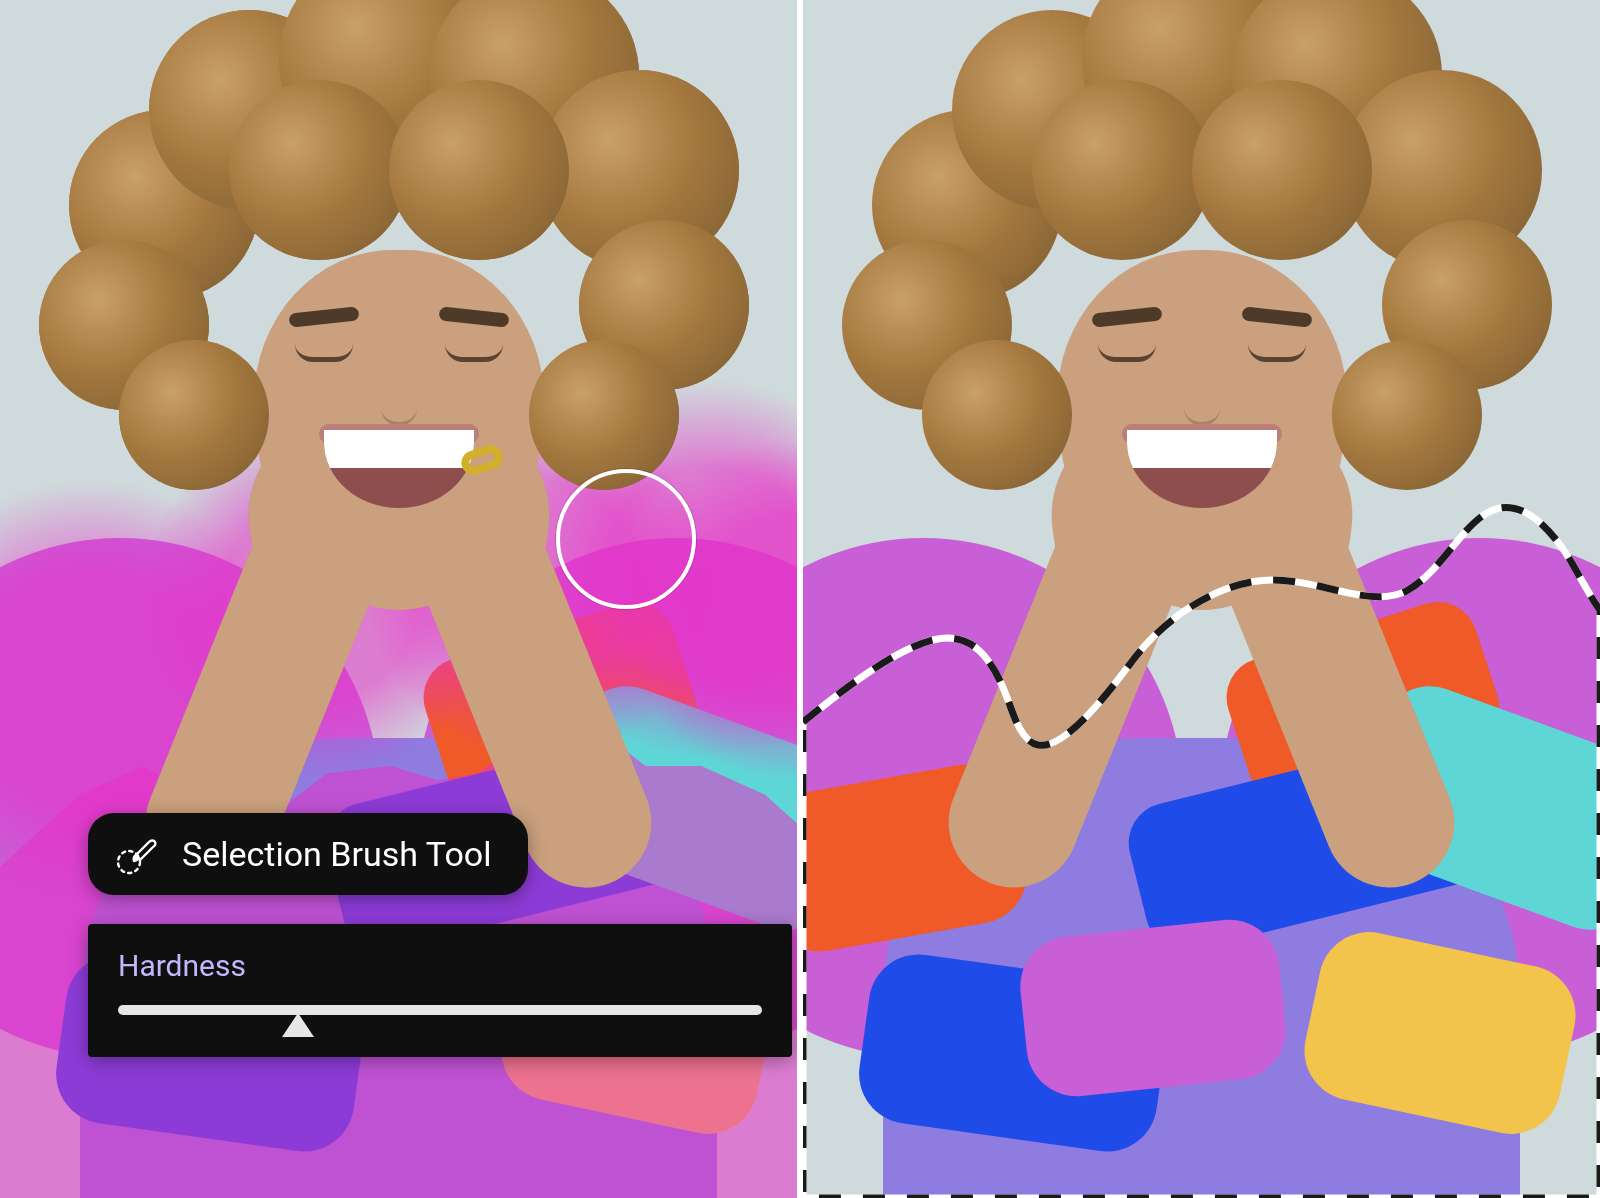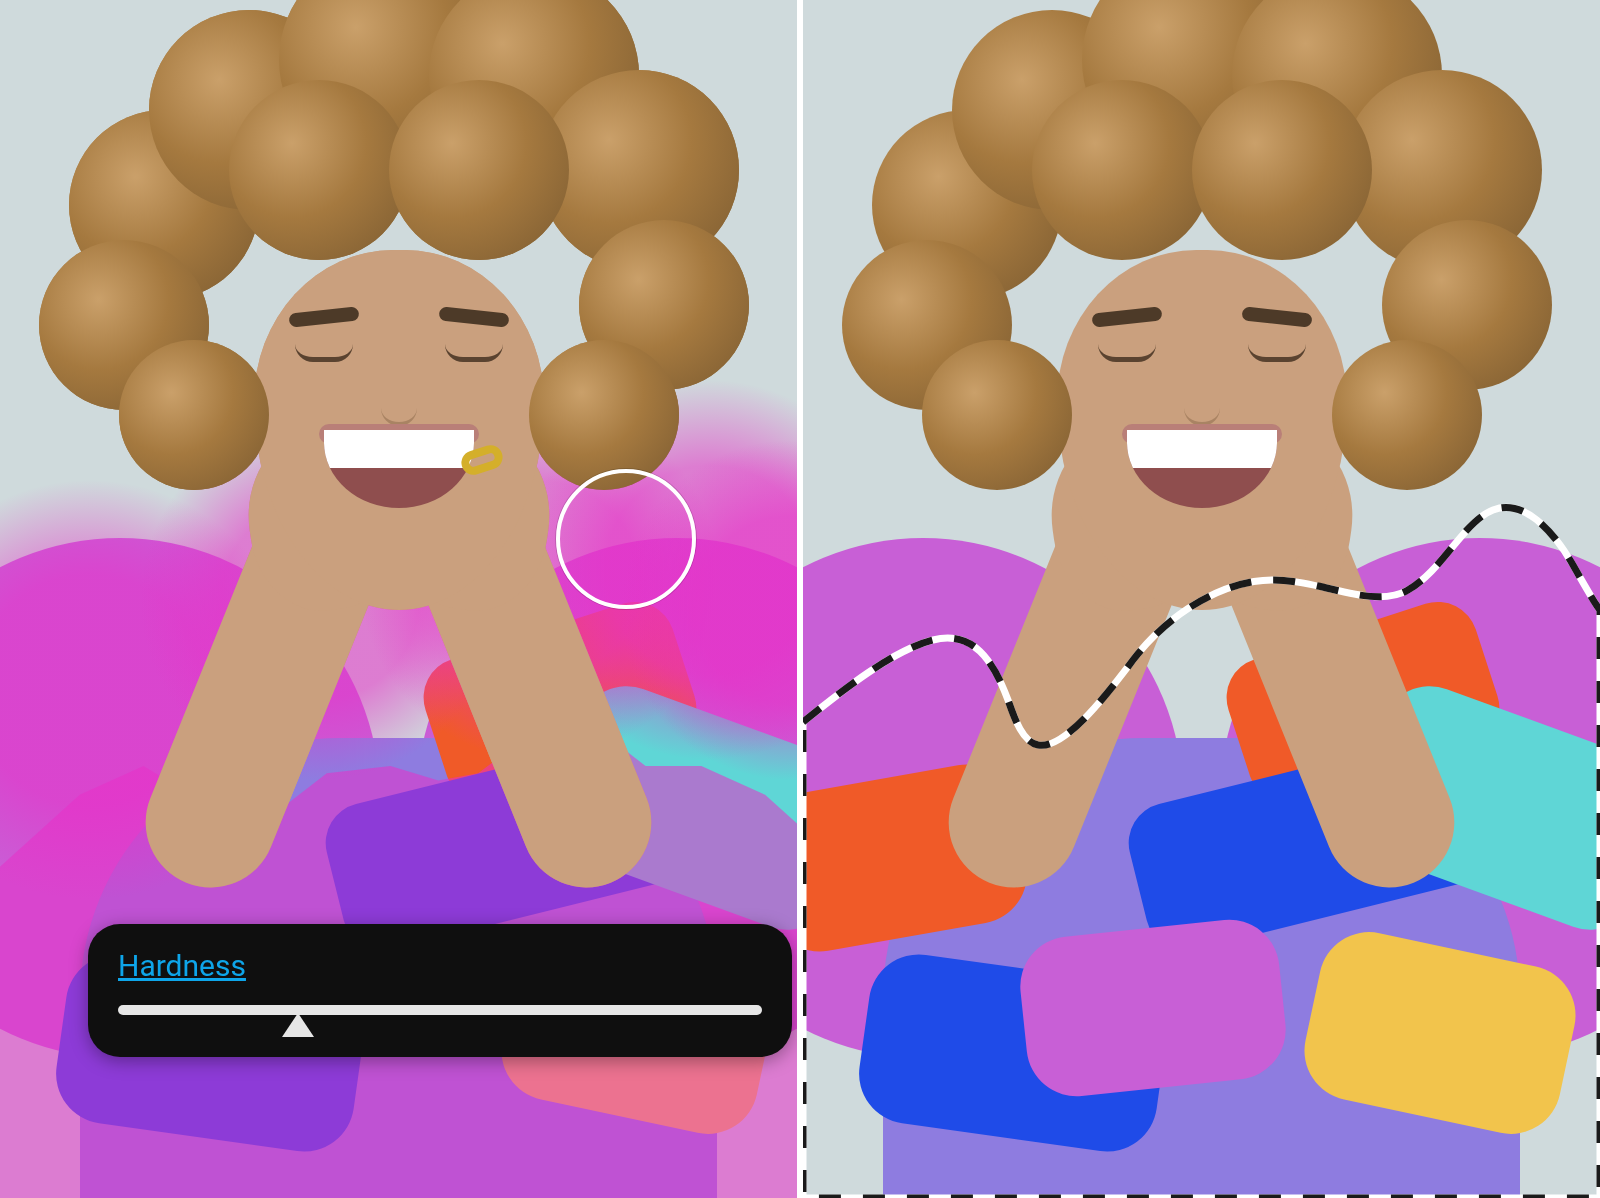--- a/index.html
+++ b/index.html
@@ -172,25 +172,24 @@
     box-shadow: 0 4px 18px rgba(0,0,0,0.35);
   }
   .tool-chip .icon-wrap {
     width: 46px; height: 46px;
     display:flex; align-items:center; justify-content:center;
   }
 
   .slider-panel {
     position: absolute;
     background: #0f0f0f;
-    color: #0ea5e9;
-    border-radius: 32px;
+    color: #c4b5fd;
+    border-radius: 4px;
     padding: 24px 30px 42px 30px;
     box-shadow: 0 4px 18px rgba(0,0,0,0.35);
-    text-decoration: underline;
   }
   .slider-label {
     font-size: 30px;
     font-weight: 400;
     margin-bottom: 22px;
   }
   .slider-track {
     position: relative;
     height: 10px;
     background: #e6e6e6;
@@ -297,20 +296,35 @@
       <div class="curl" style="left:520px;top:260px;width:170px;height:170px;"></div>
       <div class="curl" style="left:-20px;top:280px;width:170px;height:170px;"></div>
       <div class="curl" style="left:60px;top:380px;width:150px;height:150px;"></div>
       <div class="curl" style="left:470px;top:380px;width:150px;height:150px;"></div>
       <div class="curl" style="left:170px;top:120px;width:180px;height:180px;"></div>
       <div class="curl" style="left:330px;top:120px;width:180px;height:180px;"></div>
     </div>
 
     <div class="brush-ring" style="left: 556px; top: 469px; width: 140px; height: 140px; z-index: 20; border-color: rgb(255, 255, 255);"></div>
 
+    <div class="tool-chip" style="left:88px; top:813px; z-index:30;">
+      <span class="icon-wrap">
+        <svg width="44" height="44" viewBox="0 0 44 44">
+          <g fill="none" stroke="#ffffff" stroke-width="2.4" stroke-linecap="round" stroke-linejoin="round">
+
+            <circle cx="14" cy="30" r="11" stroke-dasharray="3.2 4.2"></circle>
+
+            <path d="M21 23 L34 10"></path>
+            <path d="M34 10 c2 -2 5 -2 6 0 c1 2 0 4 -2 5 L26 27"></path>
+            <path d="M21 23 c-2 1 -3 4 -2 6 c2 -0.4 4 -1.2 5 -3 Z" fill="#ffffff"></path>
+          </g>
+        </svg>
+      </span>
+      <span>Selection Brush Tool</span>
+    </div>
 
     <div class="slider-panel" style="left:88px; top:924px; width:704px; z-index:30;">
       <div class="slider-label">Hardness</div>
       <div class="slider-track">
         <div class="slider-thumb" id="hardness-thumb" style="left: 28%;"></div>
       </div>
     </div>
   </div>
 
   <div class="divider"></div>

